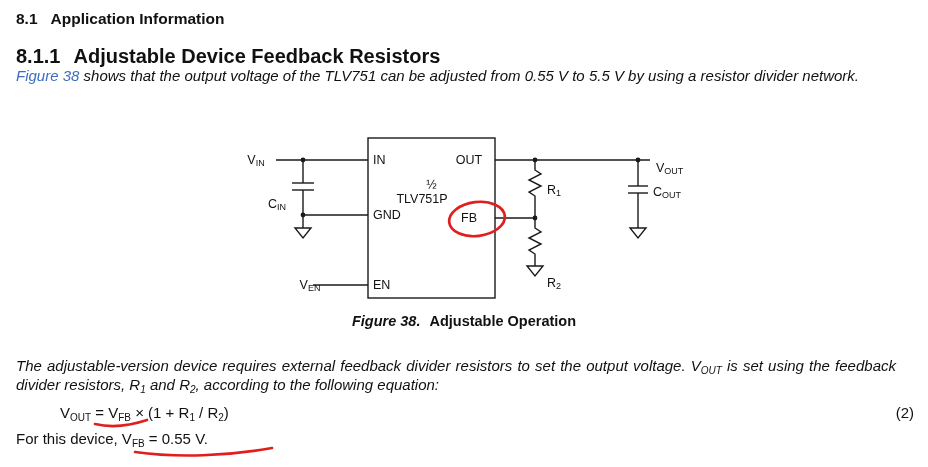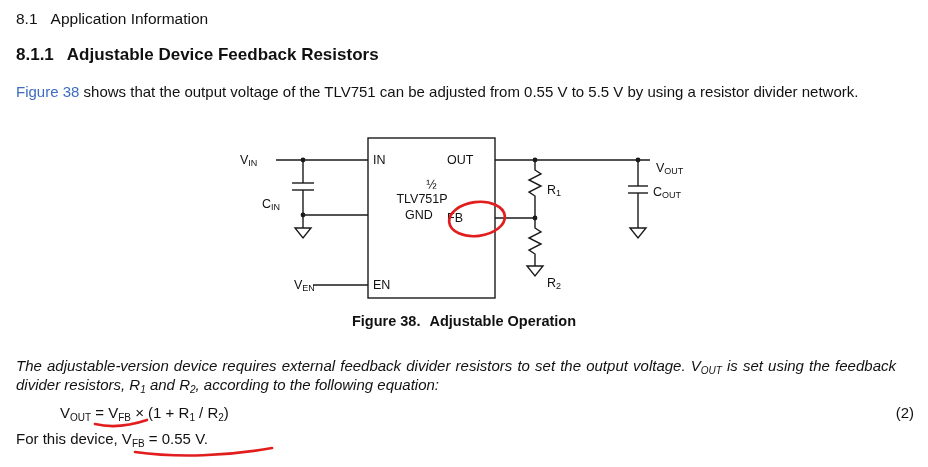--- a/index.html
+++ b/index.html
@@ -5,47 +5,47 @@
   html,body { margin:0; padding:0; }
   body {
     width:928px; height:467px;
     background:#ffffff;
     font-family:"Liberation Sans", sans-serif;
     color:#111111;
     position:relative;
     overflow:hidden;
   }
   .abs { position:absolute; }
-  .h1 { font-size:15.5px; font-weight:normal; }
-  .h2 { font-size:17px; font-weight:bold; }
+  .h1 { font-size:15.5px; font-weight:bold; }
+  .h2 { font-size:20px; font-weight:bold; }
   .h-num { margin-right:13px; }
   .body-text { font-size:15px; line-height:19px; text-align:justify; margin:0; }
   .link { color:#3d6cc0; text-decoration:none; cursor:pointer; }
   sub.ss { font-size:10px; line-height:0; vertical-align:-3px; }
   .dlabel { font-size:12.5px; white-space:nowrap; }
   .dlabel sub.ss { font-size:9px; vertical-align:-2px; }
-  .right { text-align:left; }
+  .right { text-align:center; }
   .center { text-align:center; }
   .fig-caption { font-size:14.5px; font-weight:bold; }
-  .fig-caption .cap-label { margin-right:9px; }
+  .fig-caption .cap-label { margin-right:9px;font-style:italic; }
   .eq { font-size:15px; white-space:nowrap; }
   svg.overlay { pointer-events:none; z-index:10; }
 </style>
 </head>
 <body>
 
 <div class="abs h1" style="left:16px; top:10px;">
   <span class="h-num">8.1</span><span>Application Information</span>
 </div>
 
 <div class="abs h2" style="left:16px; top:45px;">
   <span class="h-num">8.1.1</span><span>Adjustable Device Feedback Resistors</span>
 </div>
 
-<p class="abs body-text" style="left:16px; top:82px; width:880px;"><a class="link">Figure 38</a><span> shows that the output voltage of the TLV751 can be adjusted from 0.55 V to 5.5 V by using a resistor divider network.</span></p>
+<p class="abs body-text" style="left:16px; top:66px; width:880px;font-style:italic;"><a class="link">Figure 38</a><span> shows that the output voltage of the TLV751 can be adjusted from 0.55 V to 5.5 V by using a resistor divider network.</span></p>
 
 <svg class="abs" style="left:0; top:130px;" width="928" height="180" viewBox="0 0 928 180">
   <g stroke="#1a1a1a" stroke-width="1.4" fill="none">
     <rect x="368" y="8" width="127" height="160"></rect>
     <line x1="276" y1="30" x2="368" y2="30"></line>
     <line x1="495" y1="30" x2="650" y2="30"></line>
     <line x1="303" y1="85" x2="368" y2="85"></line>
     <line x1="495" y1="88" x2="535" y2="88"></line>
     <line x1="313" y1="155" x2="368" y2="155"></line>
 
@@ -78,21 +78,21 @@
 <div class="abs dlabel right" style="left:240px; top:153px; width:32px;"><span>V</span><sub class="ss">IN</sub></div>
 <div class="abs dlabel right" style="left:262px; top:197px; width:30px;"><span>C</span><sub class="ss">IN</sub></div>
 <div class="abs dlabel right" style="left:294px; top:278px; width:32px;"><span>V</span><sub class="ss">EN</sub></div>
 <div class="abs dlabel" style="left:656px; top:161px;"><span>V</span><sub class="ss">OUT</sub></div>
 <div class="abs dlabel" style="left:653px; top:185px;"><span>C</span><sub class="ss">OUT</sub></div>
 <div class="abs dlabel" style="left:547px; top:183px;"><span>R</span><sub class="ss">1</sub></div>
 <div class="abs dlabel" style="left:547px; top:240px;margin-top:36px;"><span>R</span><sub class="ss">2</sub></div>
 
 <div class="abs dlabel" style="left:373px; top:153px;">IN</div>
 <div class="abs dlabel right" style="left:447px; top:153px; width:44px;">OUT</div>
-<div class="abs dlabel" style="left:373px; top:208px;margin-left:32px;">GND</div>
+<div class="abs dlabel" style="left:373px; top:208px;">GND</div>
 <div class="abs dlabel right" style="left:447px; top:211px; width:44px;">FB</div>
 <div class="abs dlabel" style="left:373px; top:278px;">EN</div>
 <div class="abs dlabel center" style="left:368px; top:178px; width:127px;">½</div>
 <div class="abs dlabel center" style="left:368px; top:192px; width:108px;">TLV751P</div>
 
 <div class="abs fig-caption center" style="left:0; top:313px; width:928px;">
   <span class="cap-label">Figure 38.</span><span>Adjustable Operation</span>
 </div>
 
 <p class="abs body-text" style="left:16px; top:356px; width:880px;font-style:italic;"><span>The adjustable-version device requires external feedback divider resistors to set the output voltage. V</span><sub class="ss">OUT</sub><span> is set using the feedback divider resistors, R</span><sub class="ss">1</sub><span> and R</span><sub class="ss">2</sub><span>, according to the following equation:</span></p>

